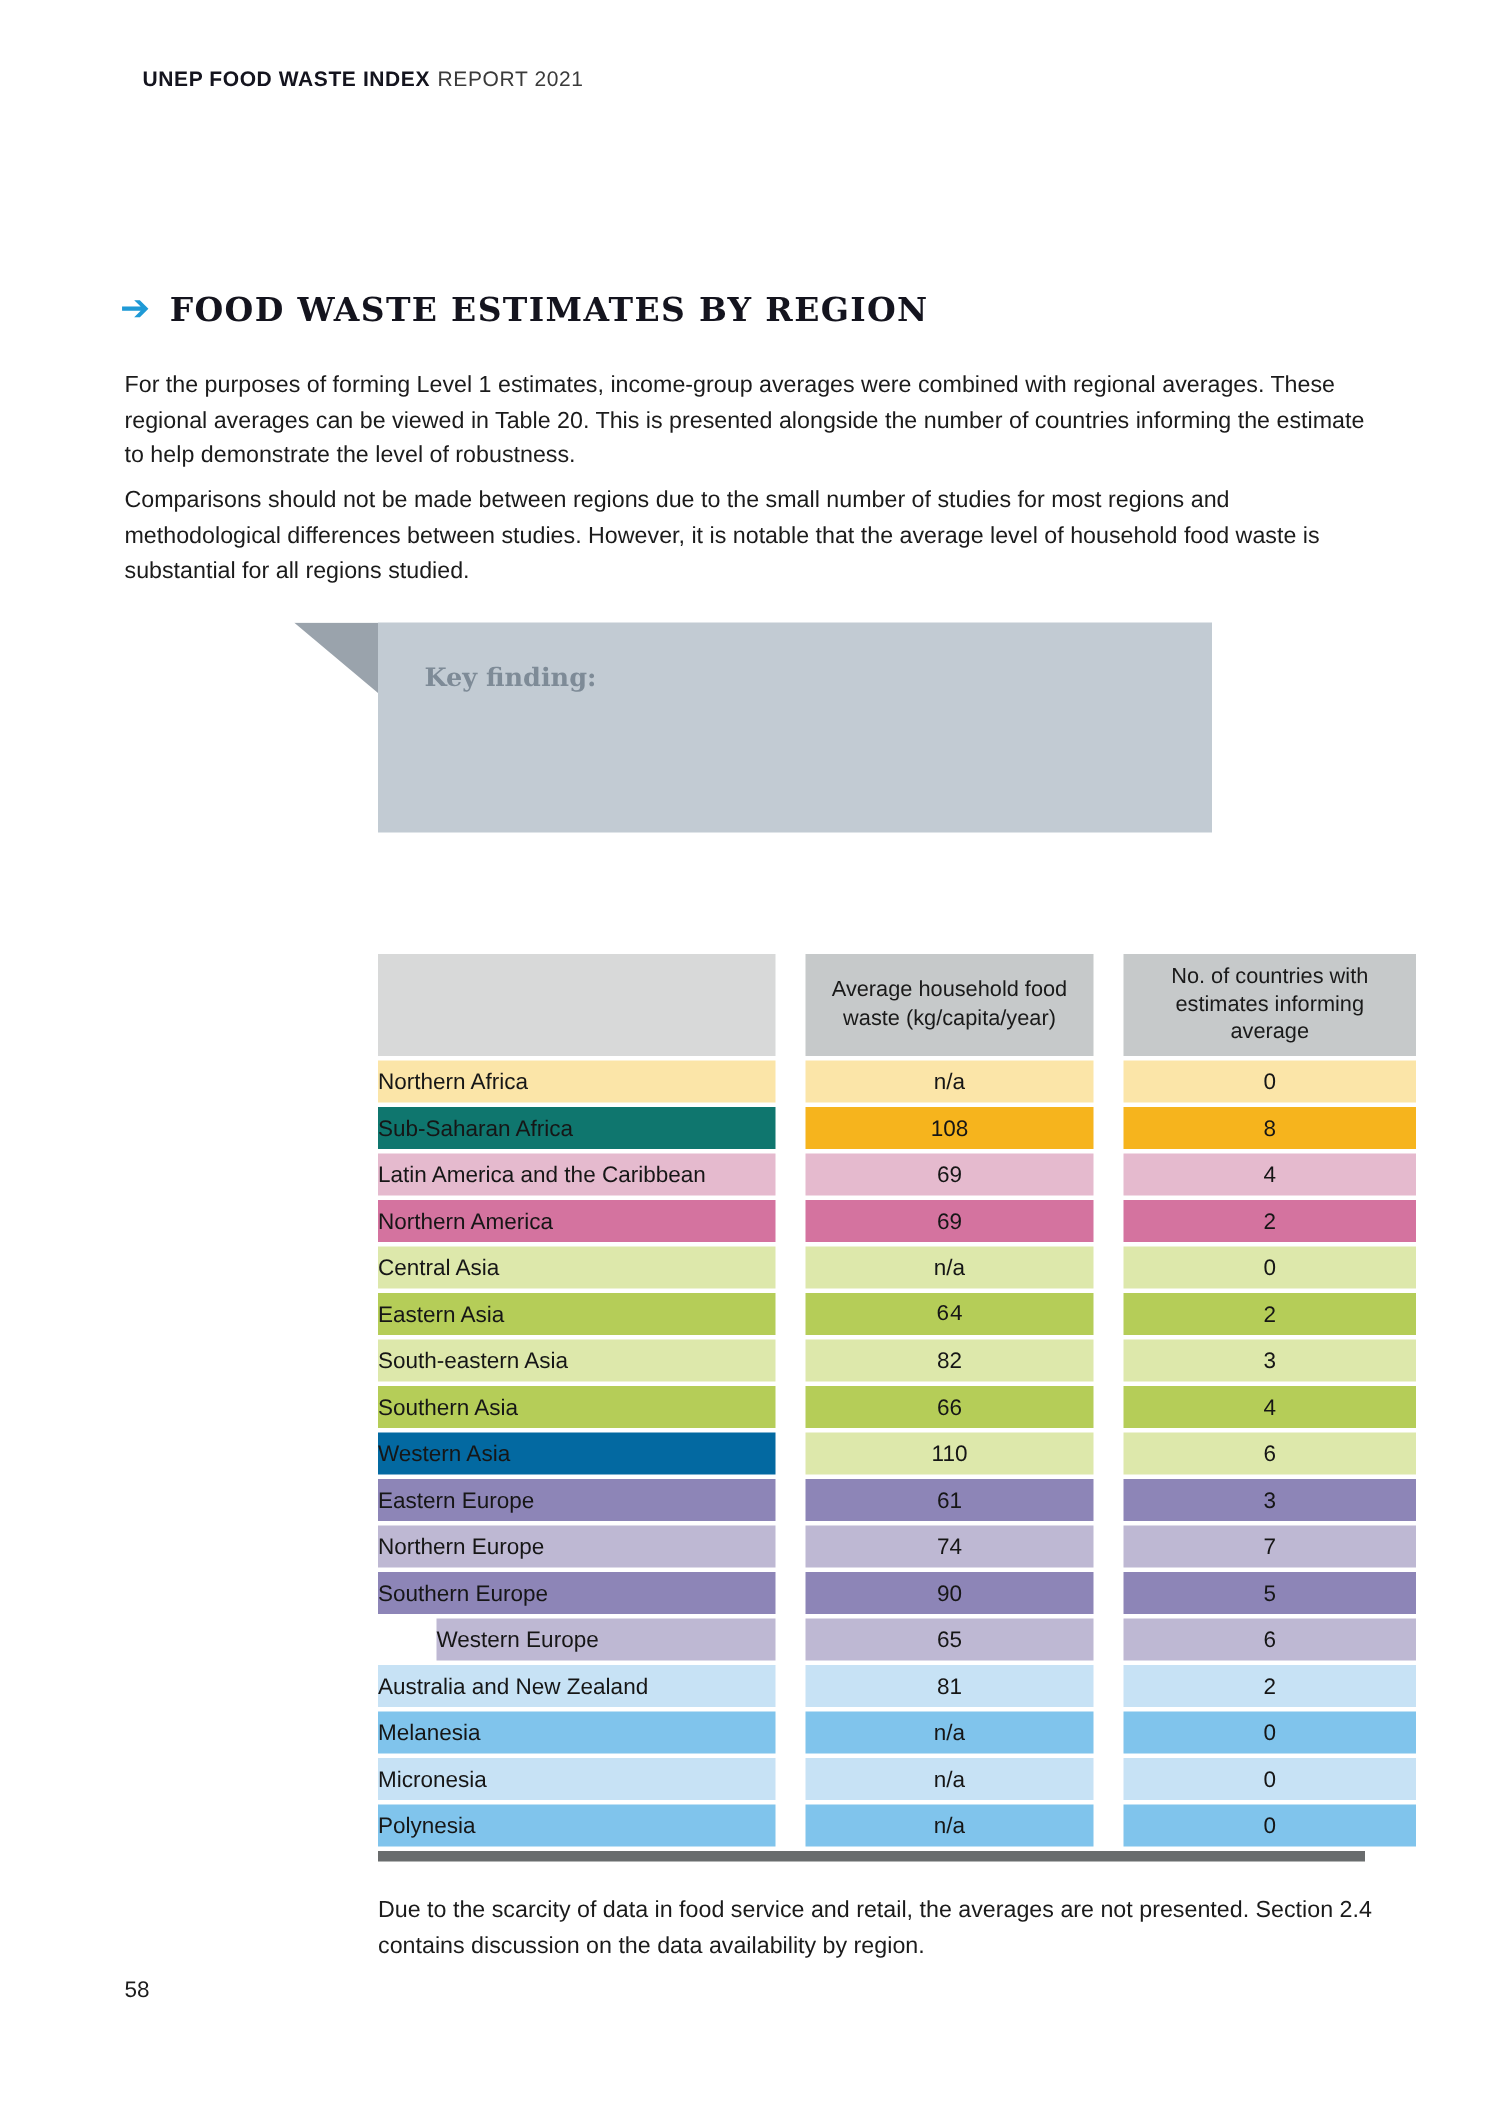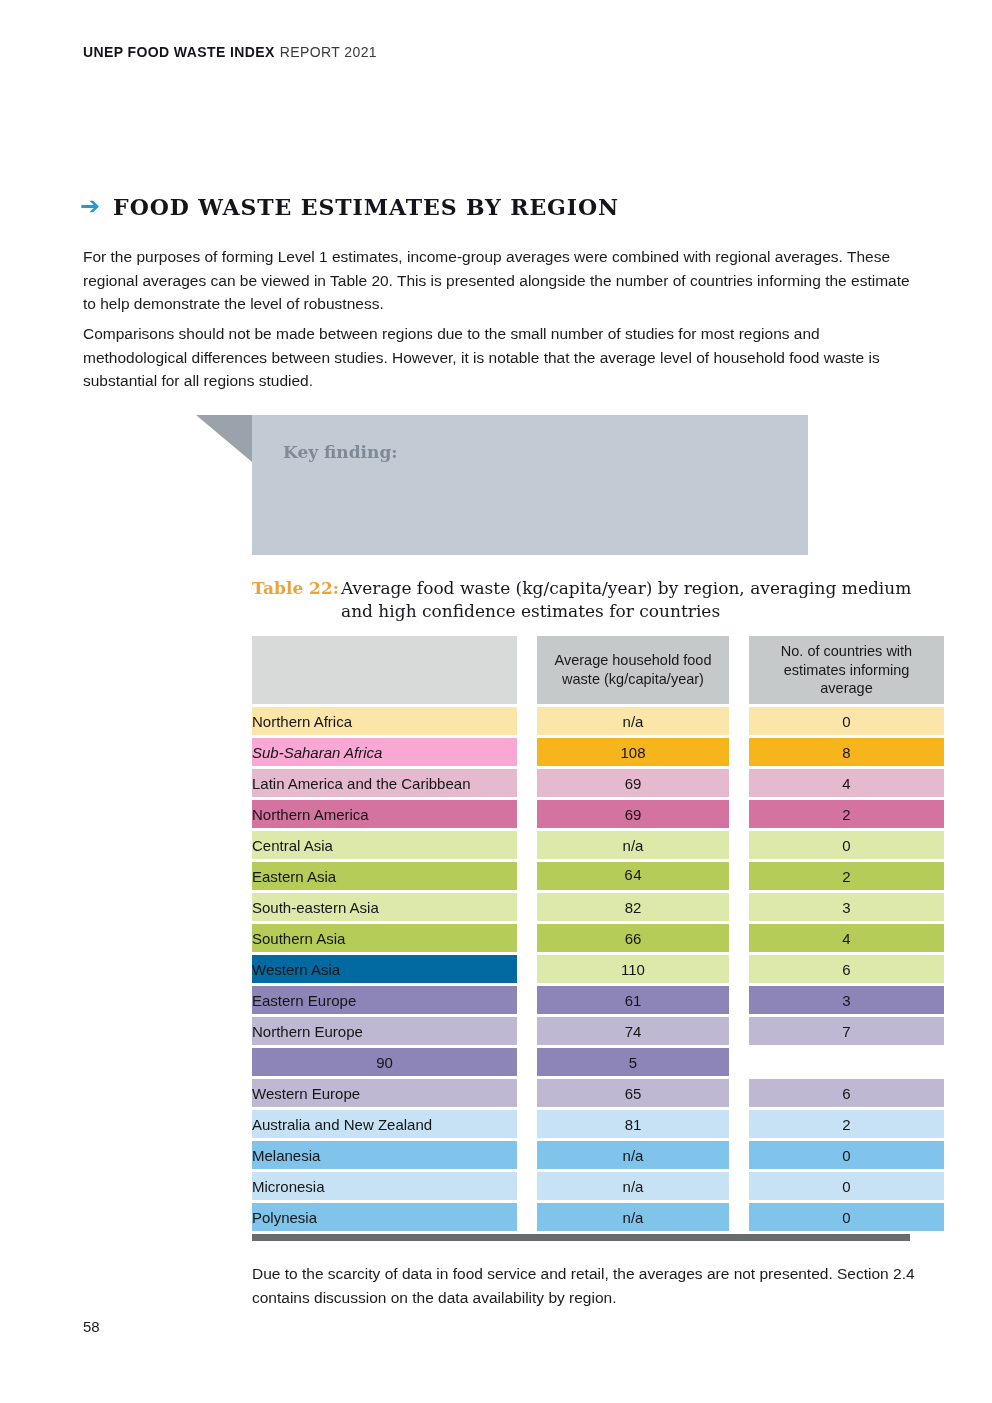--- a/index.html
+++ b/index.html
@@ -2,21 +2,21 @@
 <html><head>
 <meta charset="utf-8">
 <style>
   * { margin:0; padding:0; box-sizing:border-box; }
   html,body { background:#ffffff; }
   body { font-family:"Liberation Sans", sans-serif; color:#1a1a1a; }
 
   .page { position:relative; width:992px; height:1403px; background:#ffffff; overflow:hidden; }
 
   
-  .running-header { position:absolute; left:83px; top:44px; font-size:14px; letter-spacing:.4px; white-space:nowrap; }
+  .running-header { position:absolute; left:95px; top:44px; font-size:14px; letter-spacing:.4px; white-space:nowrap; }
   .rh-bold { font-weight:bold; color:#14141e; }
   .rh-reg  { color:#3a3a3a; margin-left:5px; }
 
   
   .title-row { position:absolute; left:80px; top:194px; display:flex; align-items:center; gap:13px; }
   .arrow-icon { color:#1f9ad6; font-size:24px; line-height:1; transform:translateY(-1px); }
   .section-title { font-family:"DejaVu Serif", serif; font-size:22px; font-weight:600; letter-spacing:.9px; color:#14141e; }
 
   
   .body-para { position:absolute; left:83px; width:838px; font-size:15.5px; line-height:1.52; color:#1b1b1b; }
@@ -69,43 +69,39 @@
   </div>
 
   <p class="body-para para-1">For the purposes of forming Level 1 estimates, income-group averages were combined with regional averages. These regional averages can be viewed in Table 20. This is presented alongside the number of countries informing the estimate to help demonstrate the level of robustness.</p>
   <p class="body-para para-2">Comparisons should not be made between regions due to the small number of studies for most regions and methodological differences between studies. However, it is notable that the average level of household food waste is substantial for all regions studied.</p>
 
   <div class="kf-triangle"></div>
   <div class="key-finding">
     <div class="kf-label">Key finding:</div>
   </div>
 
-  <div class="caption">
-    <span class="cap-label">Table 22:</span>
-    <span class="cap-text">Average food waste (kg/capita/year) by region, averaging medium and high confidence estimates for countries</span>
-  </div>
 
   <div class="region-table">
     <div class="thead">
       <div class="th th-region"></div>
       <div class="th th-avg">
         <span class="hdr-txt">Average household food waste (kg/capita/year)</span>
       </div>
       <div class="th th-count">
         <span class="hdr-txt">No. of countries with estimates informing average</span>
       </div>
     </div>
     <div id="table-body">
         <div class="tr">
           <div class="td td-region" style="background: rgb(251, 229, 168);">Northern Africa</div>
           <div class="td td-num" style="background: rgb(251, 229, 168);">n/a</div>
           <div class="td td-num" style="background: rgb(251, 229, 168);">0</div>
         </div>
         <div class="tr">
-          <div class="td td-region" style="background: #f9a8d4; font-style: italic;">Sub-Saharan Africa</div>
+          <div class="td td-region" style="background: #0f766e;">Sub-Saharan Africa</div>
           <div class="td td-num" style="background: rgb(246, 180, 29);">108</div>
           <div class="td td-num" style="background: rgb(246, 180, 29);">8</div>
         </div>
         <div class="tr">
           <div class="td td-region" style="background: rgb(229, 186, 206);">Latin America and the Caribbean</div>
           <div class="td td-num" style="background: rgb(229, 186, 206);">69</div>
           <div class="td td-num" style="background: rgb(229, 186, 206);">4</div>
         </div>
         <div class="tr">
           <div class="td td-region" style="background: rgb(212, 115, 159);">Northern America</div>
@@ -141,25 +137,26 @@
           <div class="td td-region" style="background: rgb(141, 133, 183);">Eastern Europe</div>
           <div class="td td-num" style="background: rgb(141, 133, 183);">61</div>
           <div class="td td-num" style="background: rgb(141, 133, 183);">3</div>
         </div>
         <div class="tr">
           <div class="td td-region" style="background: rgb(190, 184, 211);">Northern Europe</div>
           <div class="td td-num" style="background: rgb(190, 184, 211);">74</div>
           <div class="td td-num" style="background: rgb(190, 184, 211);">7</div>
         </div>
         <div class="tr">
+          <div class="td td-region" style="background: rgb(141, 133, 183);">Southern Europe</div>
           <div class="td td-num" style="background: rgb(141, 133, 183);">90</div>
           <div class="td td-num" style="background: rgb(141, 133, 183);">5</div>
         </div>
         <div class="tr">
-          <div class="td td-region" style="background: rgb(190, 184, 211);">Western Europe</div>
+          <div class="td td-region" style="background: rgb(190, 184, 211); margin-left: 39px;">Western Europe</div>
           <div class="td td-num" style="background: rgb(190, 184, 211);">65</div>
           <div class="td td-num" style="background: rgb(190, 184, 211);">6</div>
         </div>
         <div class="tr">
           <div class="td td-region" style="background: rgb(199, 226, 245);">Australia and New Zealand</div>
           <div class="td td-num" style="background: rgb(199, 226, 245);">81</div>
           <div class="td td-num" style="background: rgb(199, 226, 245);">2</div>
         </div>
         <div class="tr">
           <div class="td td-region" style="background: rgb(128, 196, 236);">Melanesia</div>

